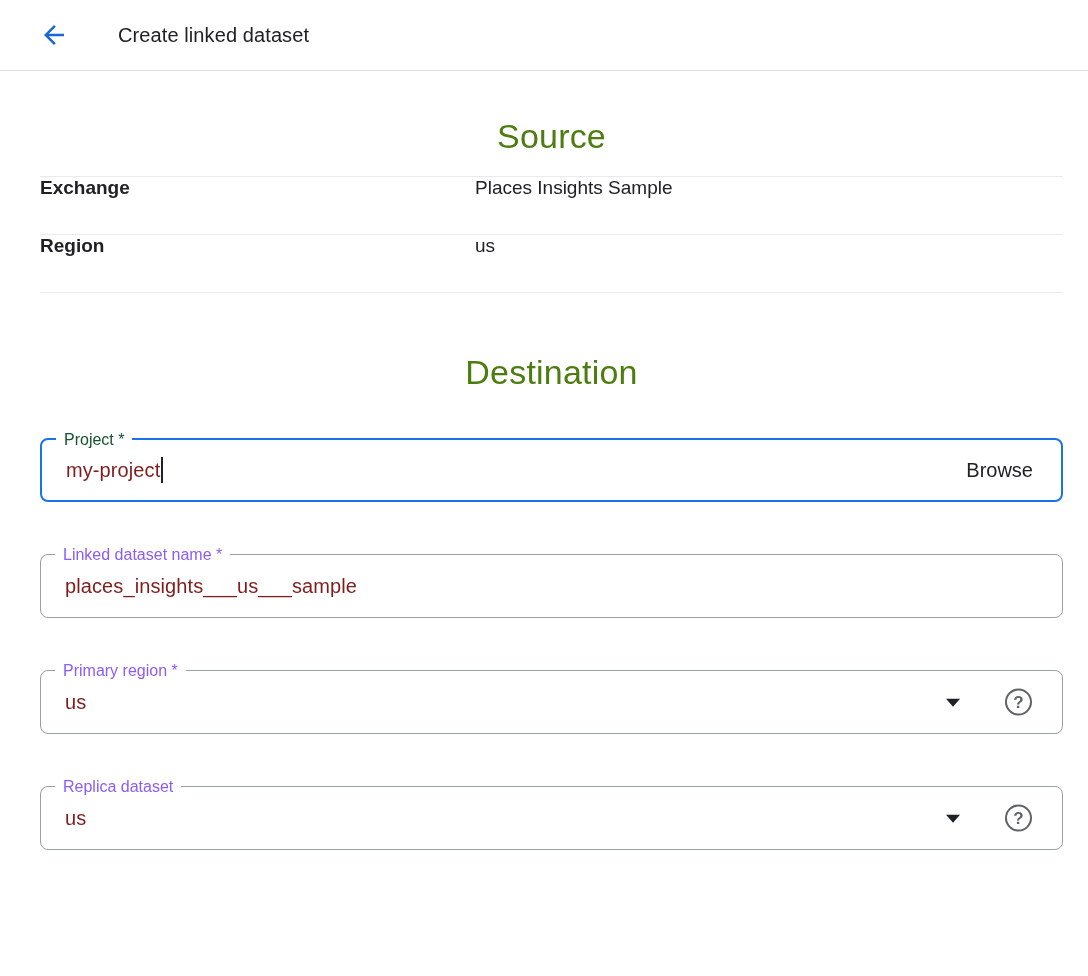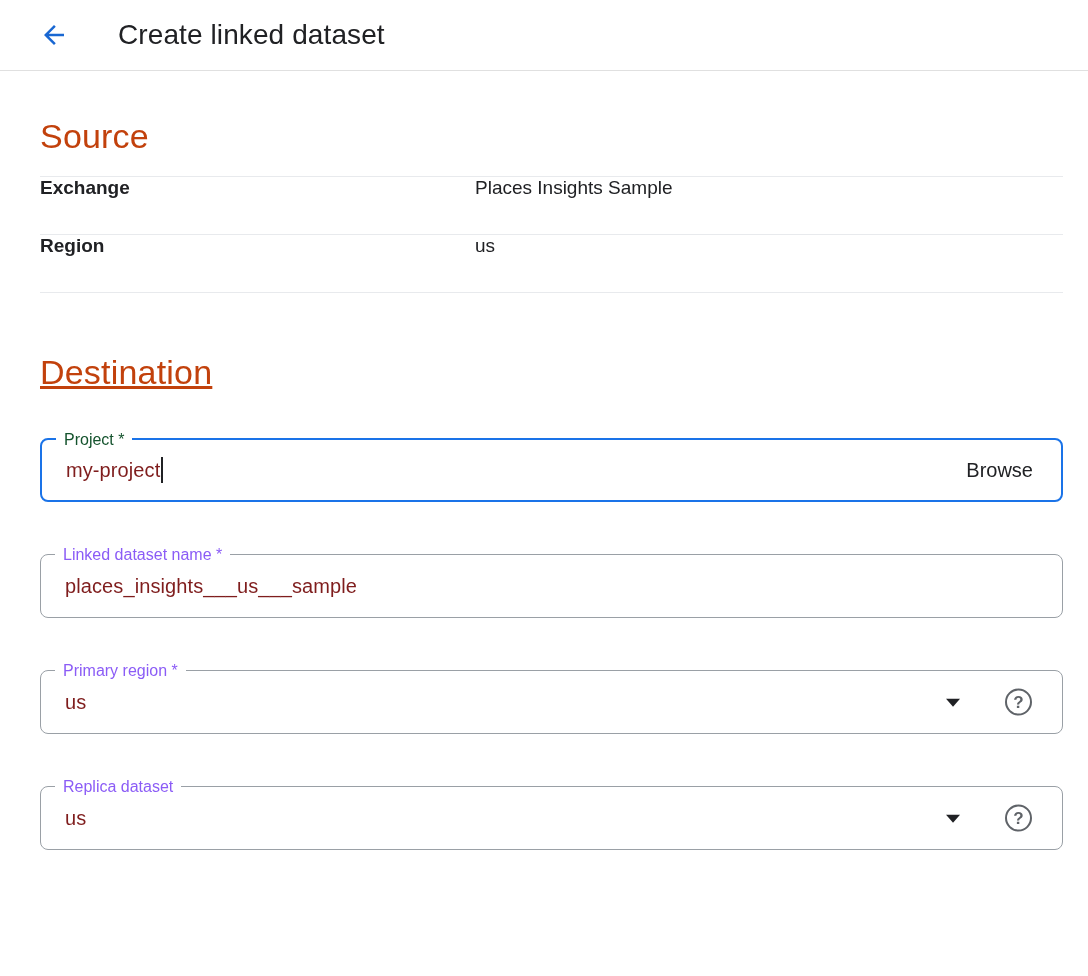--- a/index.html
+++ b/index.html
@@ -18,38 +18,39 @@
     align-items: center;
     border-bottom: 1px solid #e0e0e0;
     padding-left: 32px;
   }
   .back-btn {
     background: none; border: none; cursor: pointer;
     width: 44px; height: 44px;
     display: flex; align-items: center; justify-content: center;
   }
   .page-title {
-    font-size: 28px;
+    font-size: 20px;
     font-weight: 400;
     color: #202124;
     margin-left: 42px;
     letter-spacing: 0.1px;
   }
 
   
   .content { padding: 0 25px 0 40px; }
 
   .section-heading {
     font-size: 34px;
     font-weight: 400;
-    color: #c2410c;
+    color: #4d7c0f;
     letter-spacing: 0.2px;
+    text-align: center;
   }
   .source-heading { margin-top: 46px; margin-bottom: 20px; }
-  .dest-heading   { margin-top: 60px; margin-bottom: 28px; text-decoration: underline; }
+  .dest-heading   { margin-top: 60px; margin-bottom: 28px; }
 
   
   .kv-table { border-top: 1px solid #e8eaed; }
   .kv-row {
     display: flex;
     align-items: flex-start;
     height: 58px;
     border-bottom: 1px solid #e8eaed;
     font-size: 19px;
   }

